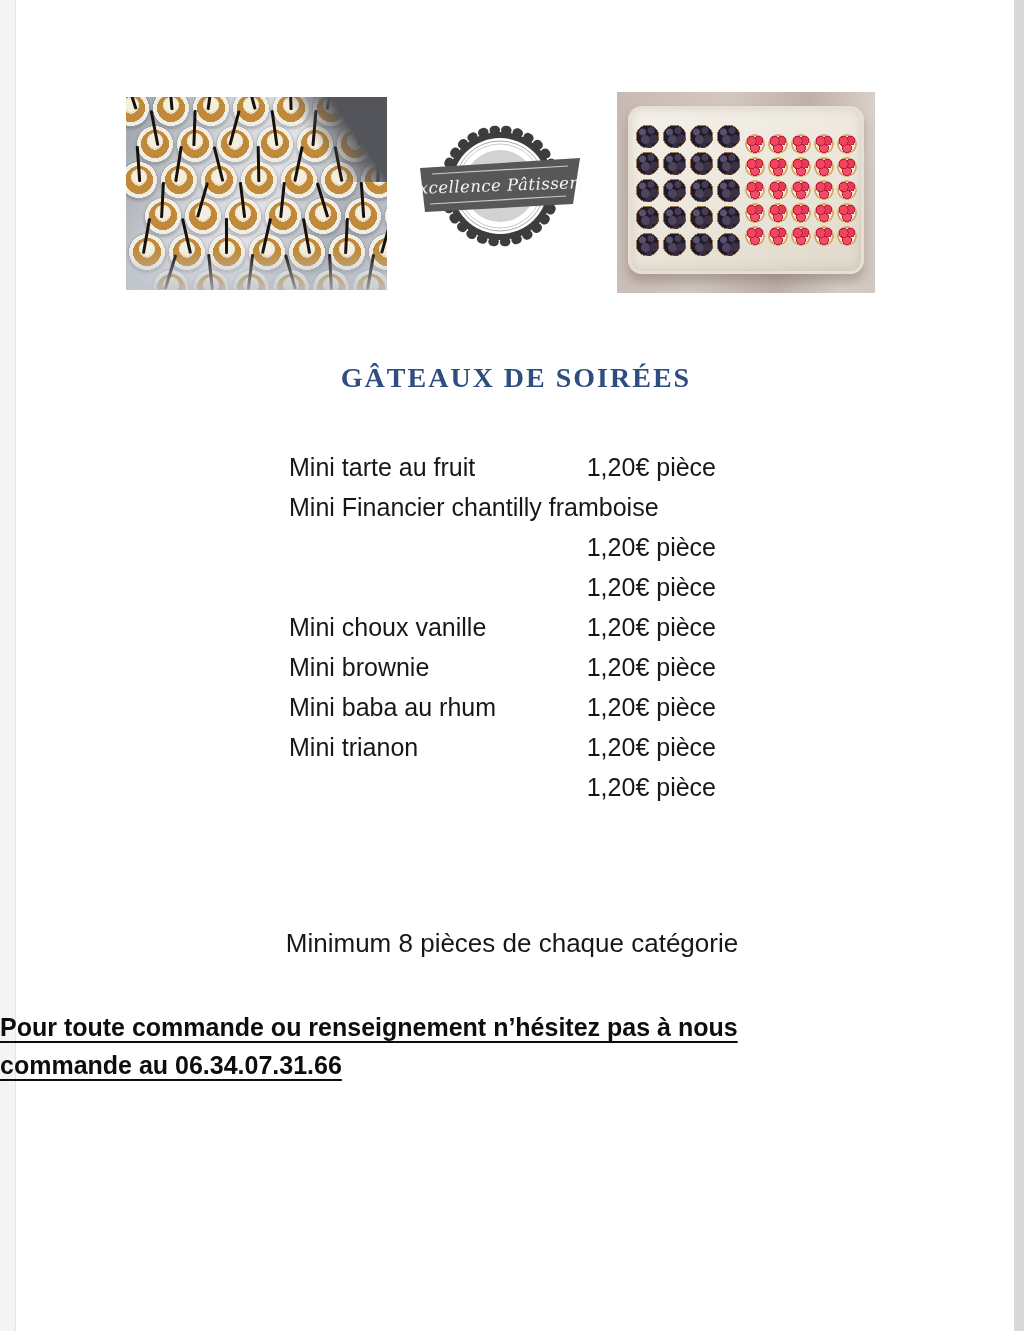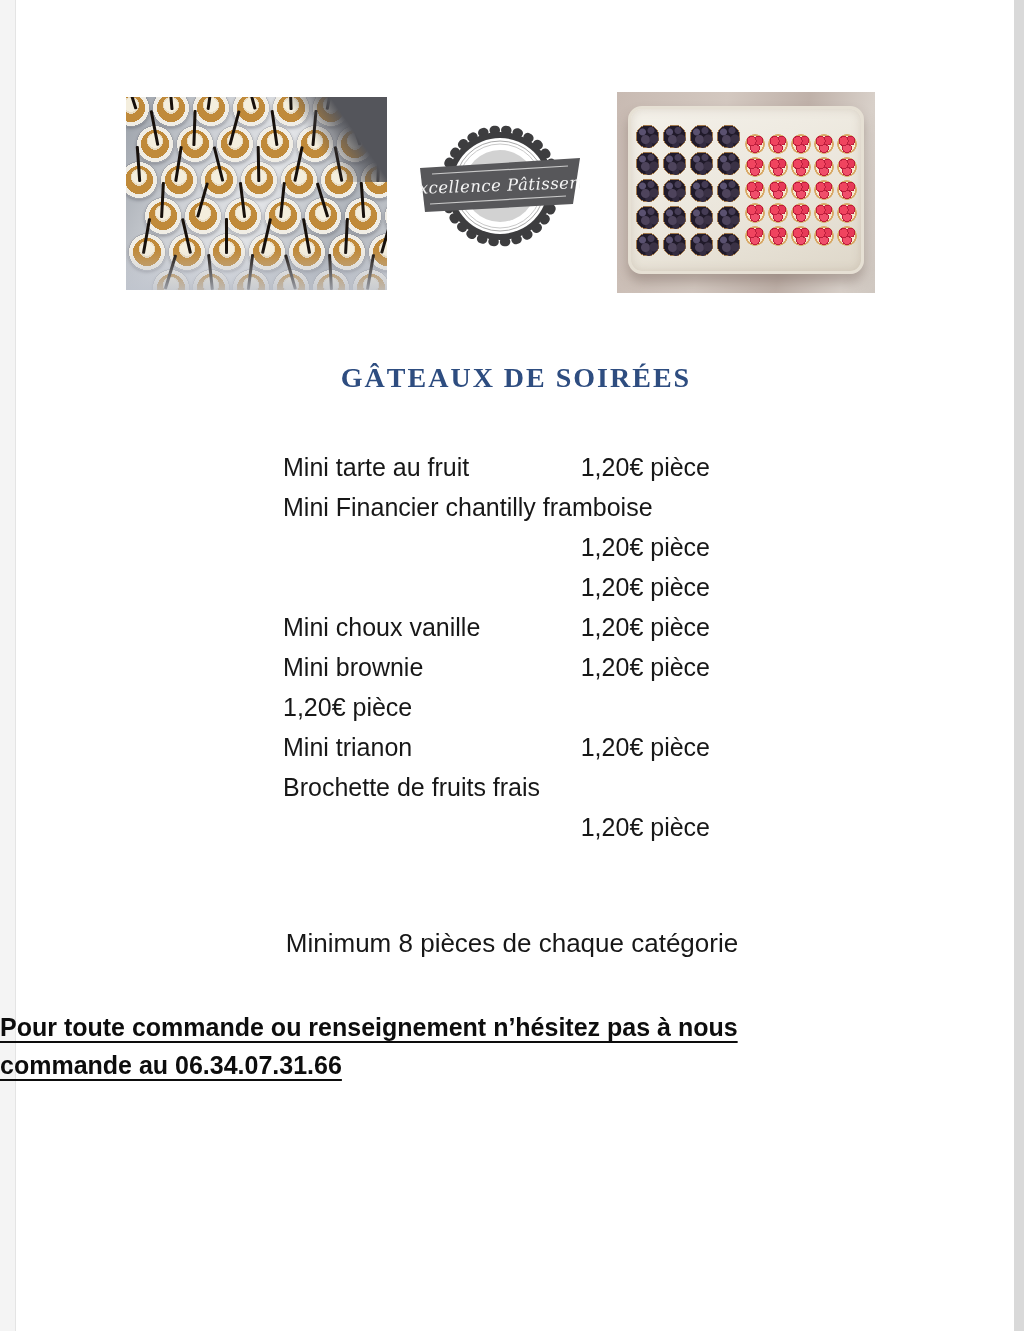--- a/index.html
+++ b/index.html
@@ -95,21 +95,21 @@
     position:absolute; left:0; top:362px; width:100%;
     text-align:center;
     font-family:"Liberation Serif", serif; font-weight:bold;
     font-size:28px; letter-spacing:2px;
     color:#2e4d80;
     padding-left:8px;
   }
 
   
   .menu {
-    position:absolute; left:283px; top:447px; width:427px;
+    position:absolute; left:289px; top:447px; width:427px;
     font-size:25px; line-height:40px; color:#171717;
   }
   .row { display:flex; justify-content:space-between; }
   .row.wrap { flex-wrap:wrap; }
   .row.wrap .item-name { width:100%; }
   .row.wrap .item-price { margin-left:auto; }
   .item-name { white-space:nowrap; }
   .item-price { white-space:nowrap; }
 
   
@@ -340,28 +340,28 @@
     </div>
     <div class="row">
       <span class="item-name">Mini choux vanille</span>
       <span class="item-price">1,20€ pièce</span>
     </div>
     <div class="row">
       <span class="item-name">Mini brownie</span>
       <span class="item-price">1,20€ pièce</span>
     </div>
     <div class="row">
+      <span class="item-name">Mini baba au rhum</span>
       <span class="item-price">1,20€ pièce</span>
     </div>
     <div class="row">
       <span class="item-name">Mini trianon</span>
       <span class="item-price">1,20€ pièce</span>
     </div>
     <div class="row wrap">
-      <span class="item-name">Brochette de fruits frais</span>
       <span class="item-price">1,20€ pièce</span>
     </div>
   </section>
 
   <p class="note">Minimum 8 pièces de chaque catégorie</p>
 
   <p class="contact">
     <span class="u">Pour toute commande ou renseignement n’hésitez pas à nous</span><br>
     <span class="u">commande au 06.34.07.31.66</span>
   </p>

